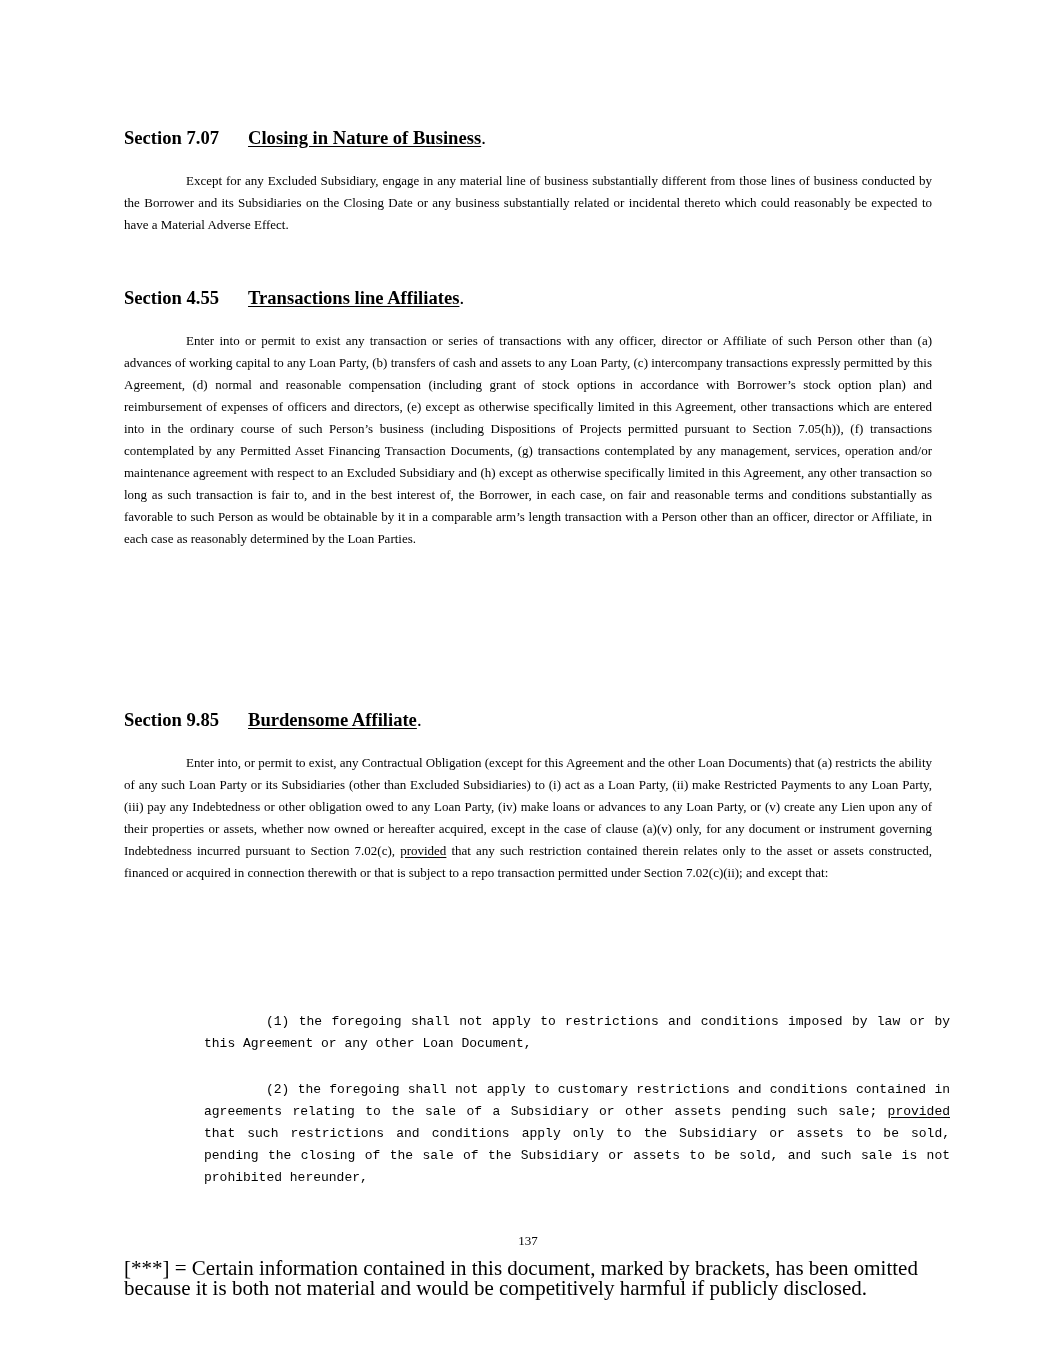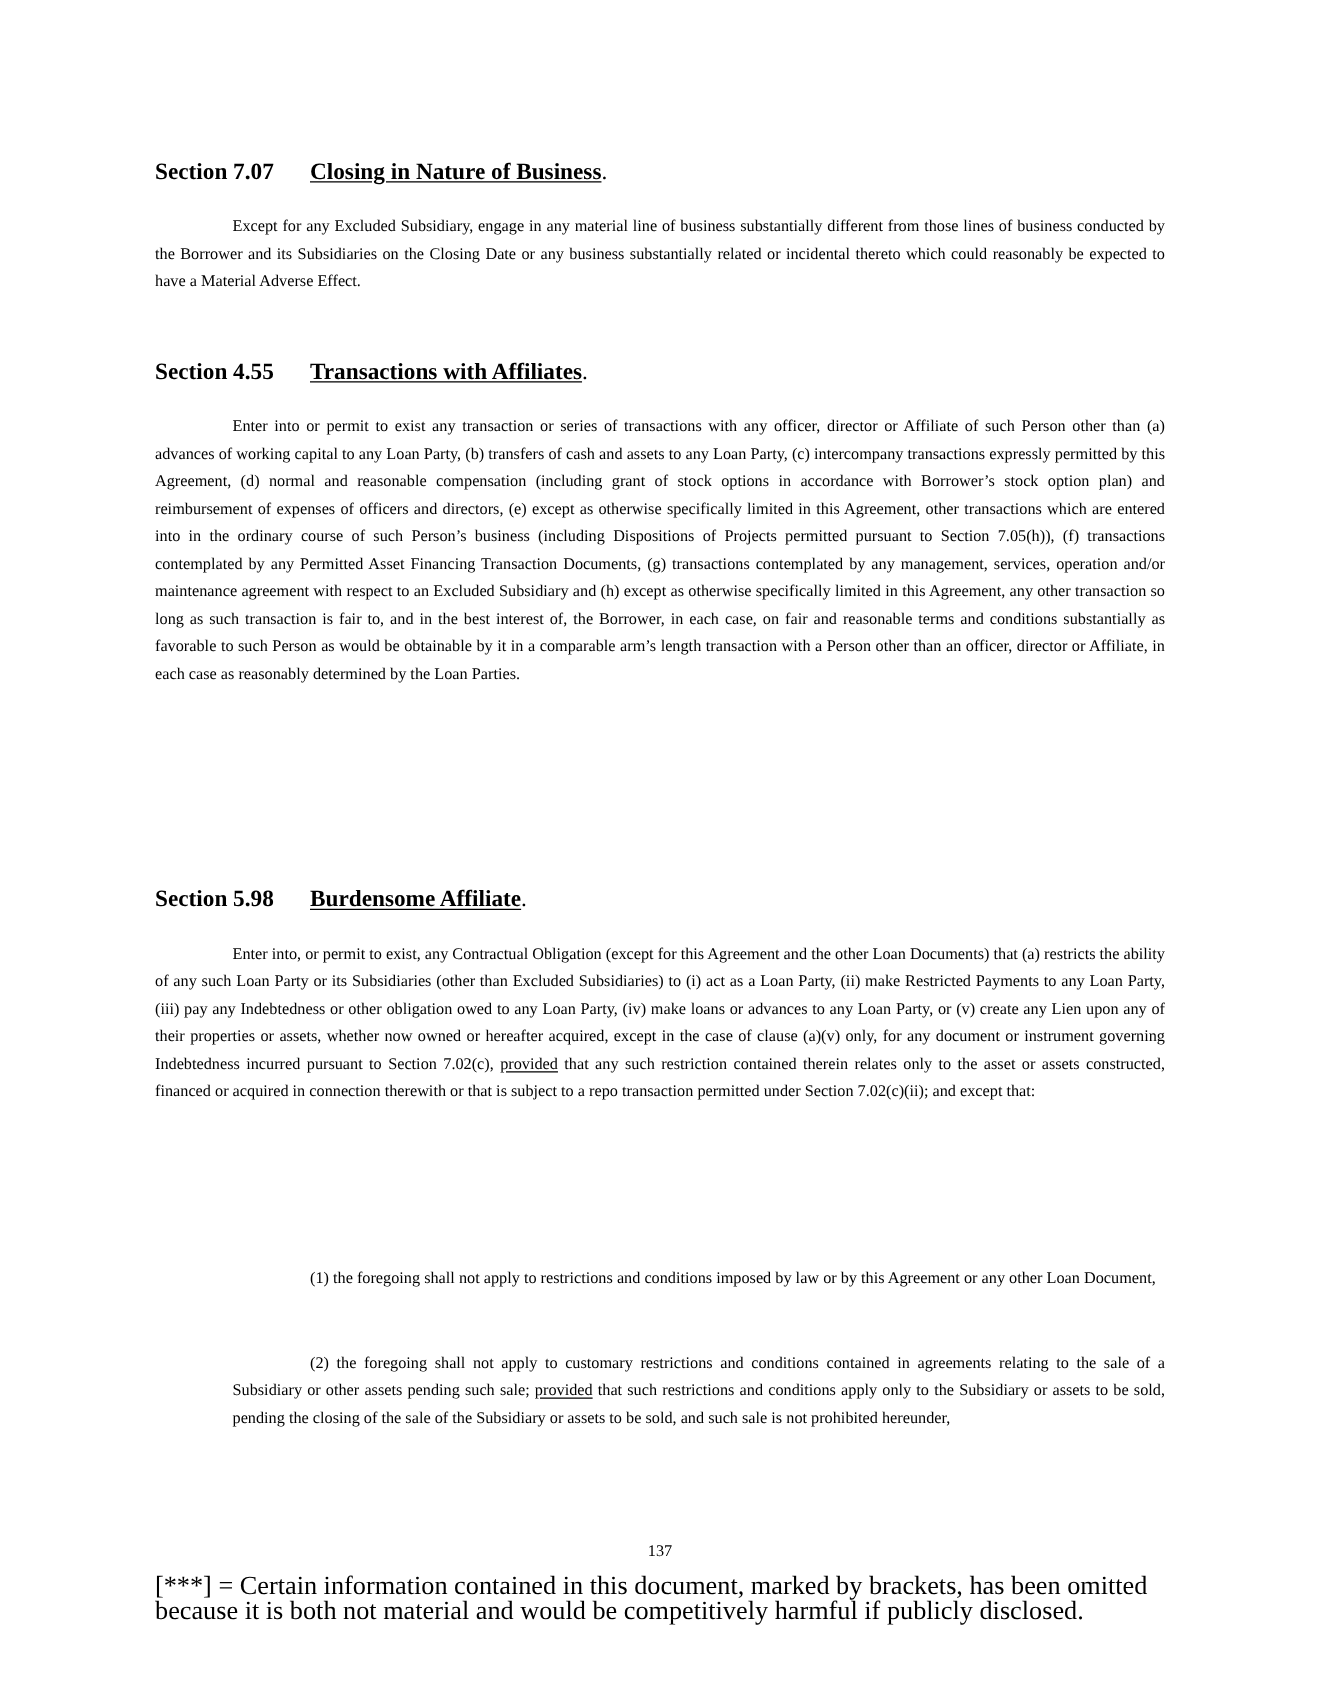--- a/index.html
+++ b/index.html
@@ -32,22 +32,23 @@
     position: absolute;
     left: 0;
     width: 808px;
     font-size: 13px;
     line-height: 22px;
     text-align: justify;
     text-indent: 62px;
     margin: 0;
   }
   .para.sub {
-    left: 62px;
+    left: 80px;
     width: 746px;
+    font-family: Liberation Mono, monospace;
   }
   .u { text-decoration: underline; text-underline-offset: 2px; }
   .pagenum {
     position: absolute;
     left: 0;
     top: 1230px;
     width: 808px;
     text-align: center;
     font-size: 13px;
     line-height: 22px;
@@ -66,26 +67,26 @@
 <body>
 
 <div class="page">
 
   <div class="heading" style="top:127px;">
     <span class="num">Section 7.07</span><span class="ttl">Closing in Nature of Business</span><span class="dot">.</span>
   </div>
   <p class="para" style="top:170px;">Except for any Excluded Subsidiary, engage in any material line of business substantially different from those lines of business conducted by the Borrower and its Subsidiaries on the Closing Date or any business substantially related or incidental thereto which could reasonably be expected to have a Material Adverse Effect.</p>
 
   <div class="heading" style="top:287px;">
-    <span class="num">Section 4.55</span><span class="ttl">Transactions with Affiliates</span><span class="dot">.</span>
+    <span class="num">Section 4.55</span><span class="ttl">Transactions line Affiliates</span><span class="dot">.</span>
   </div>
   <p class="para" style="top:330px;">Enter into or permit to exist any transaction or series of transactions with any officer, director or Affiliate of such Person other than (a) advances of working capital to any Loan Party, (b) transfers of cash and assets to any Loan Party, (c) intercompany transactions expressly permitted by this Agreement, (d) normal and reasonable compensation (including grant of stock options in accordance with Borrower’s stock option plan) and reimbursement of expenses of officers and directors, (e) except as otherwise specifically limited in this Agreement, other transactions which are entered into in the ordinary course of such Person’s business (including Dispositions of Projects permitted pursuant to Section 7.05(h)), (f) transactions contemplated by any Permitted Asset Financing Transaction Documents, (g) transactions contemplated by any management, services, operation and/or maintenance agreement with respect to an Excluded Subsidiary and (h) except as otherwise specifically limited in this Agreement, any other transaction so long as such transaction is fair to, and in the best interest of, the Borrower, in each case, on fair and reasonable terms and conditions substantially as favorable to such Person as would be obtainable by it in a comparable arm’s length transaction with a Person other than an officer, director or Affiliate, in each case as reasonably determined by the Loan Parties.</p>
 
   <div class="heading" style="top:709px;">
-    <span class="num">Section 5.98</span><span class="ttl">Burdensome Affiliate</span><span class="dot">.</span>
+    <span class="num">Section 9.85</span><span class="ttl">Burdensome Affiliate</span><span class="dot">.</span>
   </div>
   <p class="para" style="top:752px;"><span>Enter into, or permit to exist, any Contractual Obligation (except for this Agreement and the other Loan Documents) that (a)  restricts the ability of any such Loan Party or its Subsidiaries (other than Excluded Subsidiaries) to (i) act as a Loan Party, (ii) make Restricted Payments to any Loan Party, (iii) pay any Indebtedness or other obligation owed to any Loan Party, (iv) make loans or advances to any Loan Party, or (v) create any Lien upon any of their properties or assets, whether now owned or hereafter acquired, except in the case of clause (a)(v) only, for any document or instrument governing Indebtedness incurred pursuant to Section 7.02(c), </span><span class="u">provided</span><span> that any such restriction contained therein relates only to the asset or assets constructed, financed or acquired in connection therewith or that is subject to a repo transaction permitted under Section 7.02(c)(ii); and except that:</span></p>
 
   <p class="para sub" style="top:1011px;"><span>(1) the foregoing shall not apply to restrictions and conditions imposed by law or by this Agreement or any other Loan Document,</span></p>
 
   <p class="para sub" style="top:1079px;"><span>(2) the foregoing shall not apply to customary restrictions and conditions contained in agreements relating to the sale of a Subsidiary or other assets pending such sale; </span><span class="u">provided</span><span> that such restrictions and conditions apply only to the Subsidiary or assets to be sold, pending the closing of the sale of the Subsidiary or assets to be sold, and such sale is not prohibited hereunder,</span></p>
 
   <div class="pagenum">137</div>
   <p class="footnote">[***] = Certain information contained in this document, marked by brackets, has been omitted because it is both not material and would be competitively harmful if publicly disclosed.</p>
 </div>

